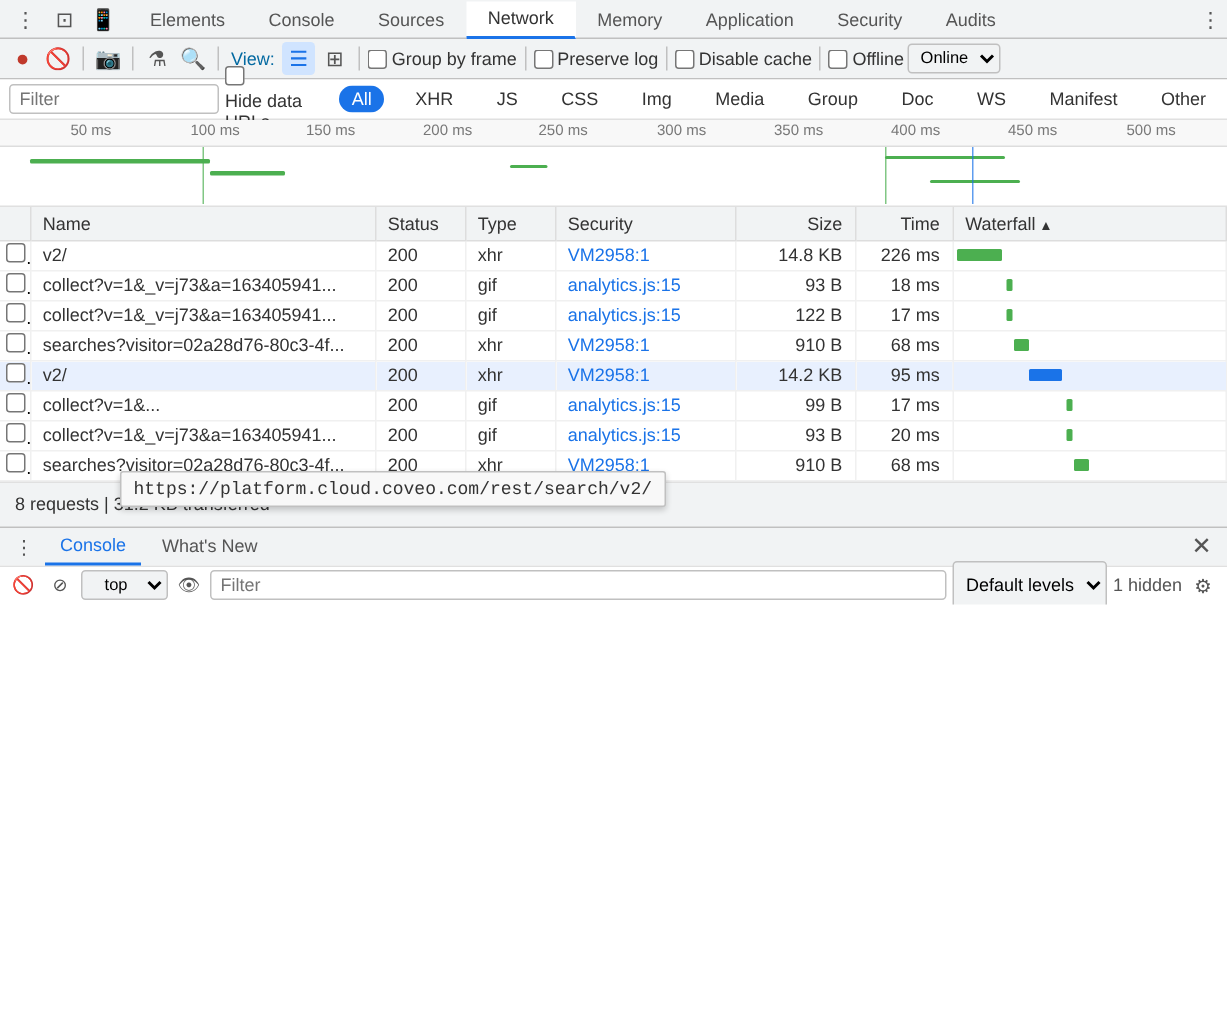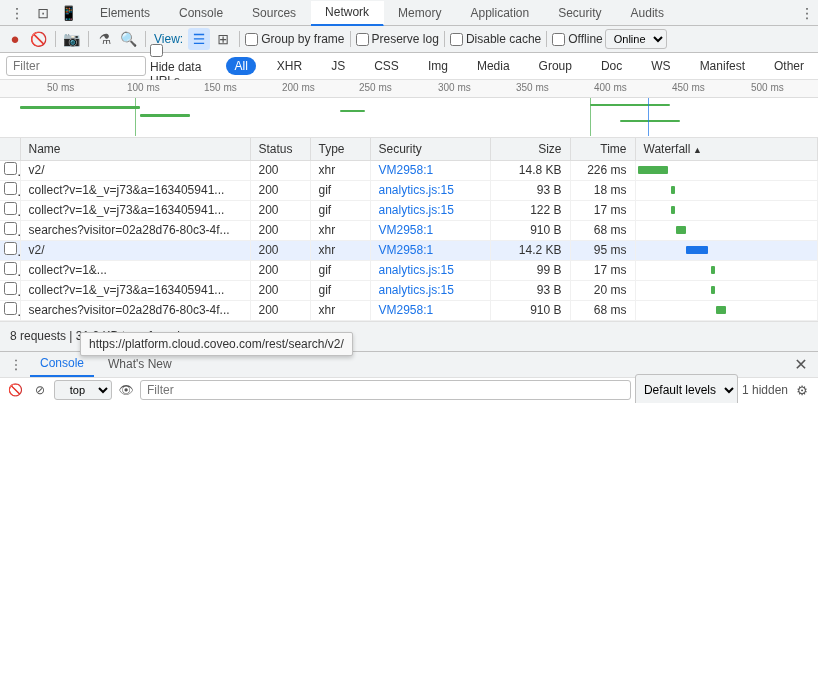--- a/index.html
+++ b/index.html
@@ -546,21 +546,21 @@
           <td class="col-size">910 B</td>
           <td class="col-time">68 ms</td>
           <td class="col-waterfall waterfall-cell" style="position: relative;">
             <div class="waterfall-bar" style="left: 80px; width: 10px; background: rgb(76, 175, 80);"></div>
           </td>
         </tr>
       </tbody>
   </table>
 </div>
 
-<div class="tooltip" id="url-tooltip" style="top:332px;left:80px;">https://platform.cloud.coveo.com/rest/search/v2/</div>
+<div class="tooltip" id="url-tooltip" style="top:314px;left:80px;font-family:Liberation Mono, monospace;">https://platform.cloud.coveo.com/rest/search/v2/</div>
 
 <div class="status-bar">
   <span>8 requests | 31.2 KB transferred</span>
 </div>
 
 <div class="console-bar">
   <div class="console-bar-icon">⋮</div>
   <div class="console-tab active">Console</div>
   <div class="console-tab">What's New</div>
   <div class="spacer"></div>

